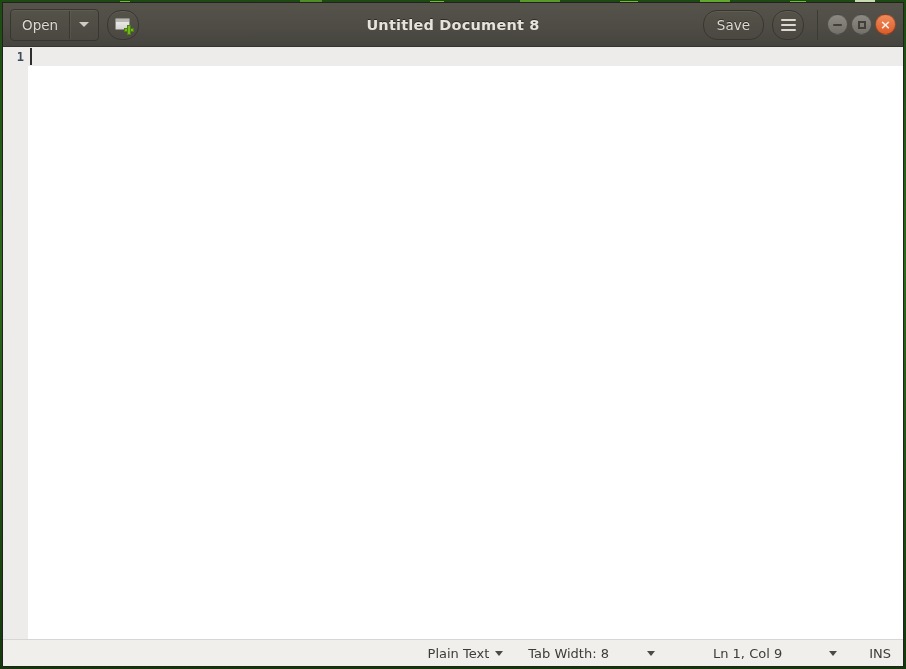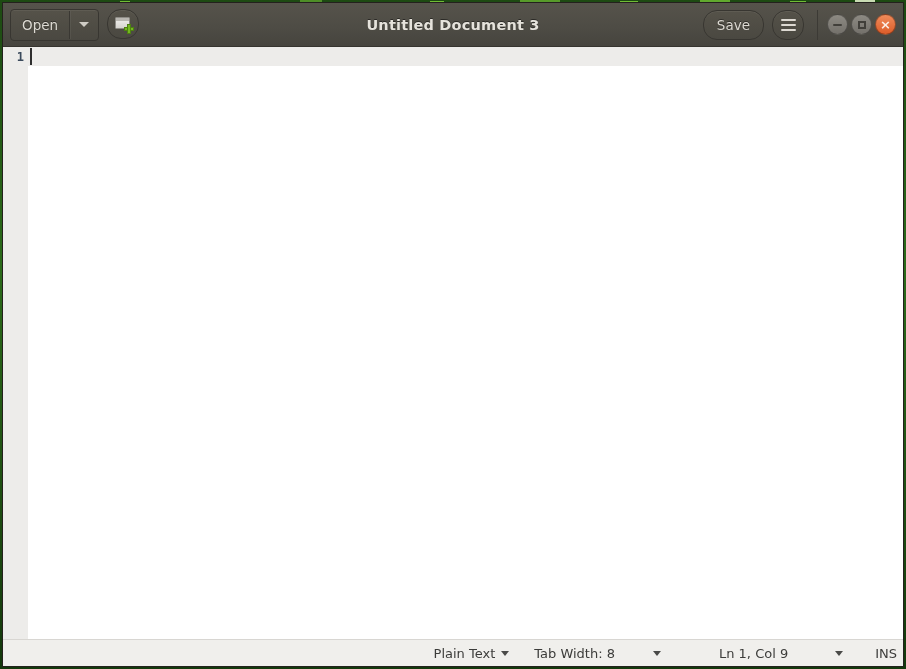--- a/index.html
+++ b/index.html
@@ -47,20 +47,21 @@
     border-bottom: 1px solid #36342f;
     display: flex;
     align-items: center;
     position: relative;
     padding: 0 7px;
     box-sizing: border-box;
   }
 
   .hb-left, .hb-right {
     display: flex;
+    align-items: center;
     z-index: 2;
   }
   .hb-right { margin-left: auto; }
 
   .title {
     position: absolute;
     left: 0; right: 0;
     text-align: center;
     color: #e6e3dc;
     font-size: 14.5px;
@@ -281,21 +282,21 @@
 
   
   #statusbar {
     height: 27px;
     min-height: 27px;
     background: #f0efec;
     border-top: 1px solid #d8d6d2;
     display: flex;
     align-items: center;
     justify-content: flex-end;
-    padding-right: 6px;
+    padding-right: 12px;
     box-sizing: border-box;
     font-size: 13px;
     color: #3c3c3a;
   }
   .sb-item {
     display: flex;
     align-items: center;
     gap: 6px;
     cursor: default;
     white-space: nowrap;
@@ -344,21 +345,21 @@
         <span class="newdoc">
           <span class="page"></span>
           <span class="plus">
               <span class="h"></span>
               <span class="v"></span>
             </span>
         </span>
       </div>
     </div>
 
-    <div class="title">Untitled Document 3</div>
+    <div class="title">Untitled Document 8</div>
 
     <div class="hb-right">
       <div class="btn save-btn">Save</div>
 
       <div class="btn menu-btn">
         <span style="display:flex;flex-direction:column;gap:3px;">
           <i></i>
             <i></i>
             <i></i>
         </span>

